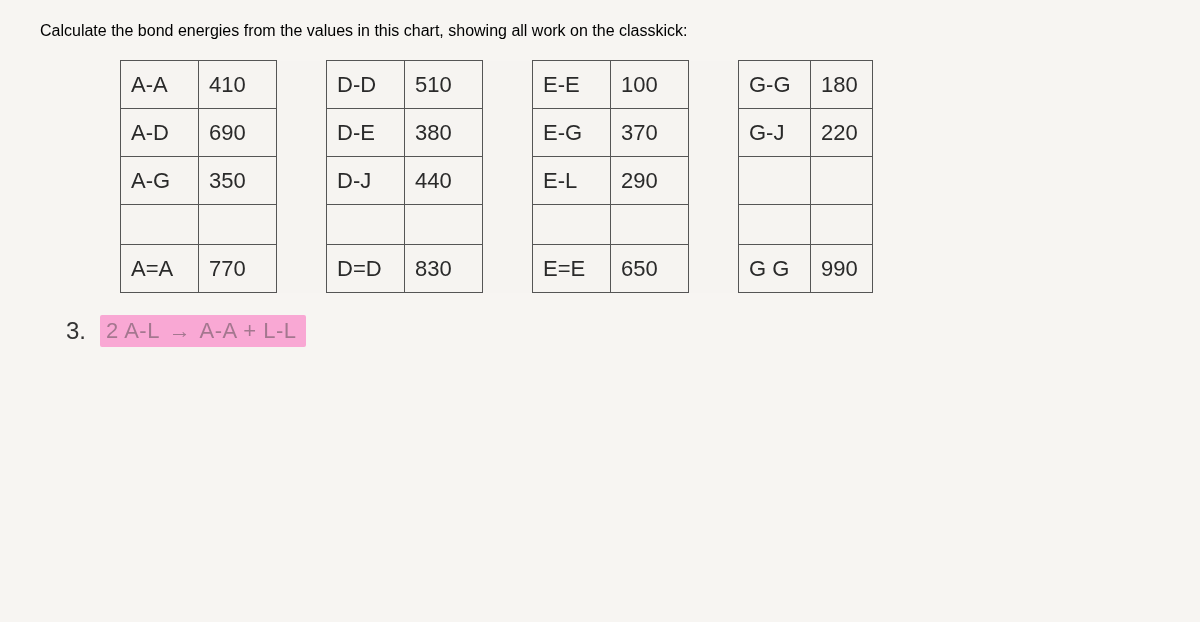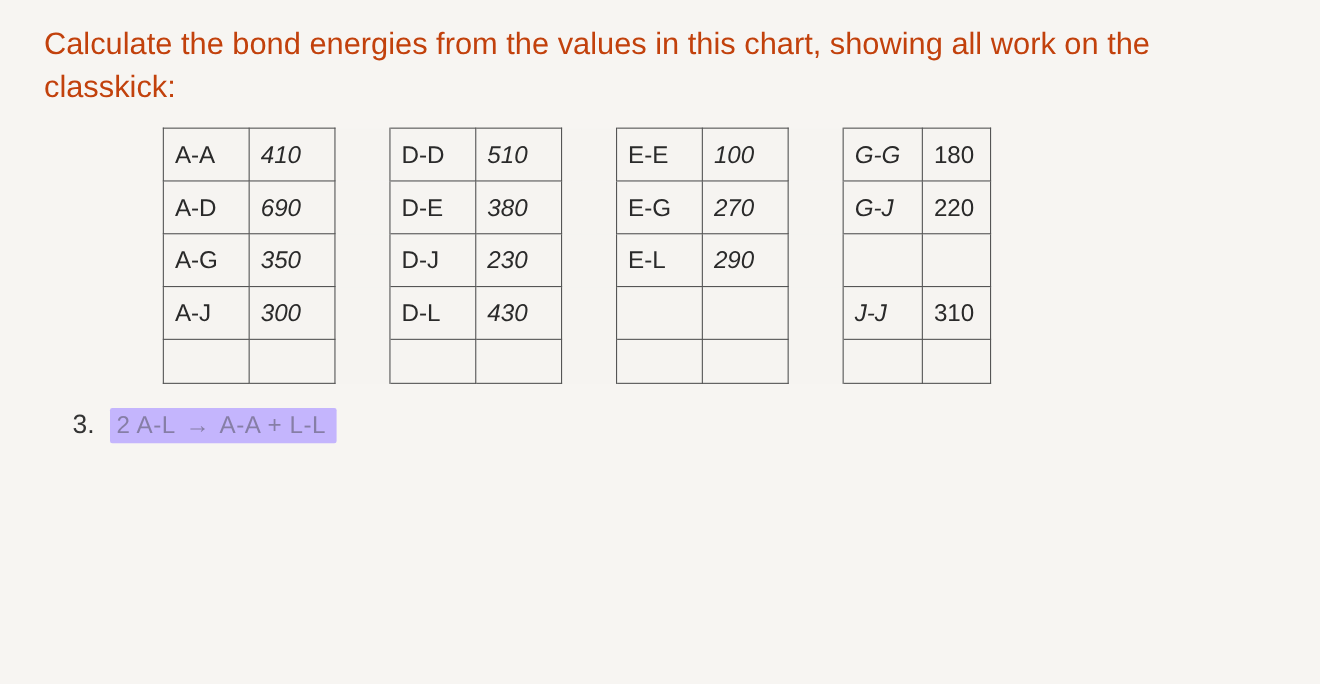--- a/index.html
+++ b/index.html
@@ -5,58 +5,58 @@
     * { box-sizing: border-box; margin: 0; padding: 0; }
     body {
       font-family: Arial, Helvetica, sans-serif;
       background: #f7f5f2;
       width: 1200px;
       height: 622px;
       padding: 20px 40px;
       color: #2a2a2a;
     }
     .prompt {
-      font-size: 28px;
+      font-size: 16px;
       line-height: 1.4;
       margin-bottom: 18px;
-      color: #c2410c;
+      color: #000000;
     }
-    .table-wrap { margin-left: 108px; }
+    .table-wrap { margin-left: 80px; }
     table {
       border-collapse: collapse;
       table-layout: fixed;
     }
     td {
       border: 1.5px solid #555;
       height: 48px;
       padding: 0 10px;
       font-size: 22px;
       vertical-align: middle;
       background: #f6f4f1;
       color: #2a2a2a;
     }
     .c-bond  { width: 78px; }
-    .c-val   { width: 78px; font-style: italic; }
+    .c-val   { width: 78px; }
     .c-gap   { width: 50px; border-top: none; border-bottom: none; }
-    .c-bond4 { width: 72px; font-style: italic; }
+    .c-bond4 { width: 72px; }
     .c-val4  { width: 62px; }
     .row-break td { height: 40px; }
 
     .q-line {
       margin-top: 22px;
       margin-left: 26px;
       font-size: 24px;
       color: #333;
       display: flex;
       align-items: center;
       gap: 14px;
     }
     .q-num { color: #333; }
     .highlight {
-      background: #c4b5fd;
+      background: #f9a8d4;
       padding: 3px 10px 3px 6px;
       color: rgba(60,60,60,0.45);
       font-size: 22px;
       letter-spacing: 0.5px;
       border-radius: 2px;
     }
     .arrow { padding: 0 3px; }
   </style>
 </head>
 <body>
@@ -80,63 +80,63 @@
           <td class="c-val4">180</td>
         </tr>
         <tr>
           <td class="c-bond">A-D</td>
           <td class="c-val">690</td>
           <td class="c-gap"></td>
           <td class="c-bond">D-E</td>
           <td class="c-val">380</td>
           <td class="c-gap"></td>
           <td class="c-bond">E-G</td>
-          <td class="c-val">270</td>
+          <td class="c-val">370</td>
           <td class="c-gap"></td>
           <td class="c-bond4">G-J</td>
           <td class="c-val4">220</td>
         </tr>
         <tr>
           <td class="c-bond">A-G</td>
           <td class="c-val">350</td>
           <td class="c-gap"></td>
           <td class="c-bond">D-J</td>
-          <td class="c-val">230</td>
+          <td class="c-val">440</td>
           <td class="c-gap"></td>
           <td class="c-bond">E-L</td>
           <td class="c-val">290</td>
           <td class="c-gap"></td>
           <td class="c-bond4"></td>
           <td class="c-val4"></td>
-        </tr>
-        <tr>
-          <td class="c-bond">A-J</td>
-          <td class="c-val">300</td>
-          <td class="c-gap"></td>
-          <td class="c-bond">D-L</td>
-          <td class="c-val">430</td>
-          <td class="c-gap"></td>
-          <td class="c-bond"></td>
-          <td class="c-val"></td>
-          <td class="c-gap"></td>
-          <td class="c-bond4">J-J</td>
-          <td class="c-val4">310</td>
         </tr>
         <tr class="row-break">
           <td class="c-bond"></td>
           <td class="c-val"></td>
           <td class="c-gap"></td>
           <td class="c-bond"></td>
           <td class="c-val"></td>
           <td class="c-gap"></td>
           <td class="c-bond"></td>
           <td class="c-val"></td>
           <td class="c-gap"></td>
           <td class="c-bond4"></td>
           <td class="c-val4"></td>
+        </tr>
+        <tr>
+          <td class="c-bond">A=A</td>
+          <td class="c-val">770</td>
+          <td class="c-gap"></td>
+          <td class="c-bond">D=D</td>
+          <td class="c-val">830</td>
+          <td class="c-gap"></td>
+          <td class="c-bond">E=E</td>
+          <td class="c-val">650</td>
+          <td class="c-gap"></td>
+          <td class="c-bond4">G G</td>
+          <td class="c-val4">990</td>
         </tr>
       </tbody>
   </table>
 </div>
 
 <div class="q-line">
   <span class="q-num">3.</span>
   <span class="highlight">
     <span>2 A-L</span>
     <span class="arrow">→</span>

